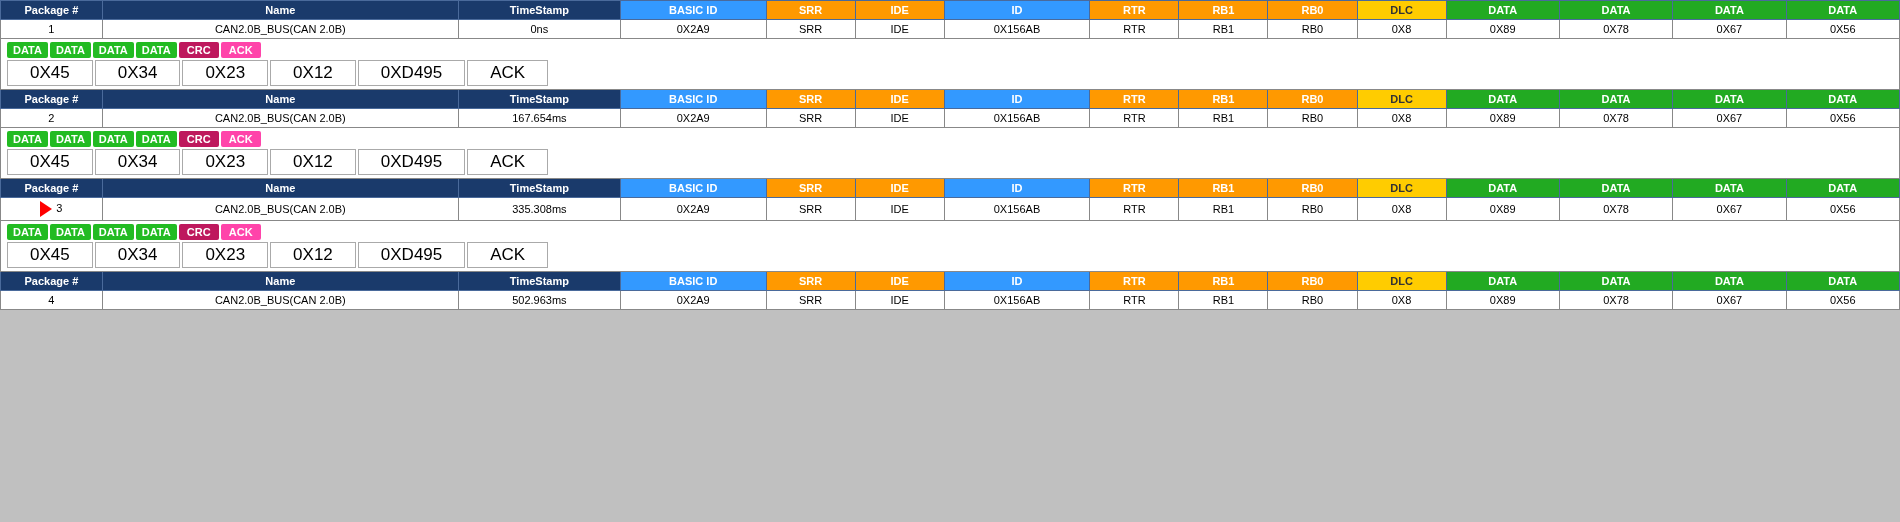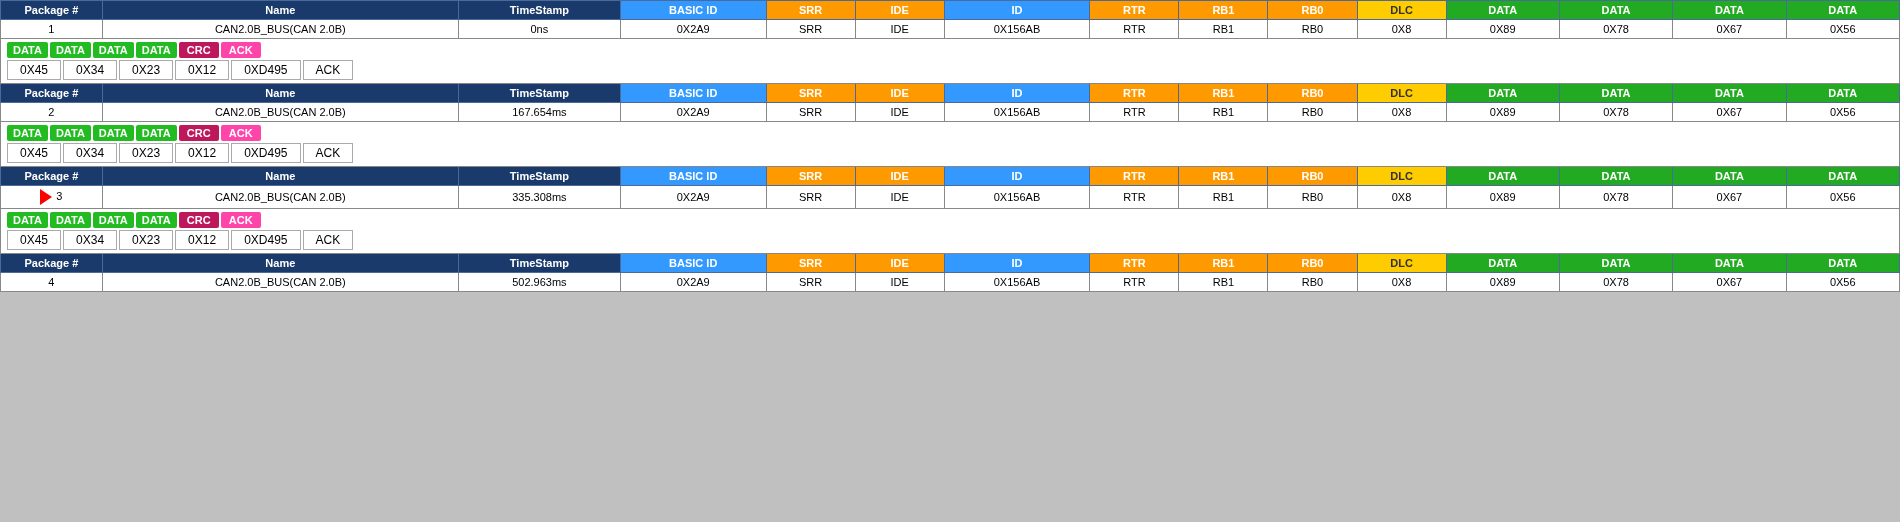--- a/index.html
+++ b/index.html
@@ -52,23 +52,23 @@
     .seg-label {
       padding: 2px 6px;
       color: white;
       font-weight: bold;
       font-size: 11px;
       text-align: center;
       min-width: 40px;
       border-radius: 2px;
     }
     .seg-value {
-      padding: 2px 12px;
+      padding: 2px 22px;
       border: 1px solid #aaa;
-      font-size: 12px;
+      font-size: 17px;
       text-align: center;
       min-width: 40px;
       background: white;
     }
     .seg-green { background: #22bb22; }
     .seg-gray { background: #be185d; }
     .seg-pink { background: #ff44aa; }
     .red-arrow {
       display: inline-block;
       width: 0;

